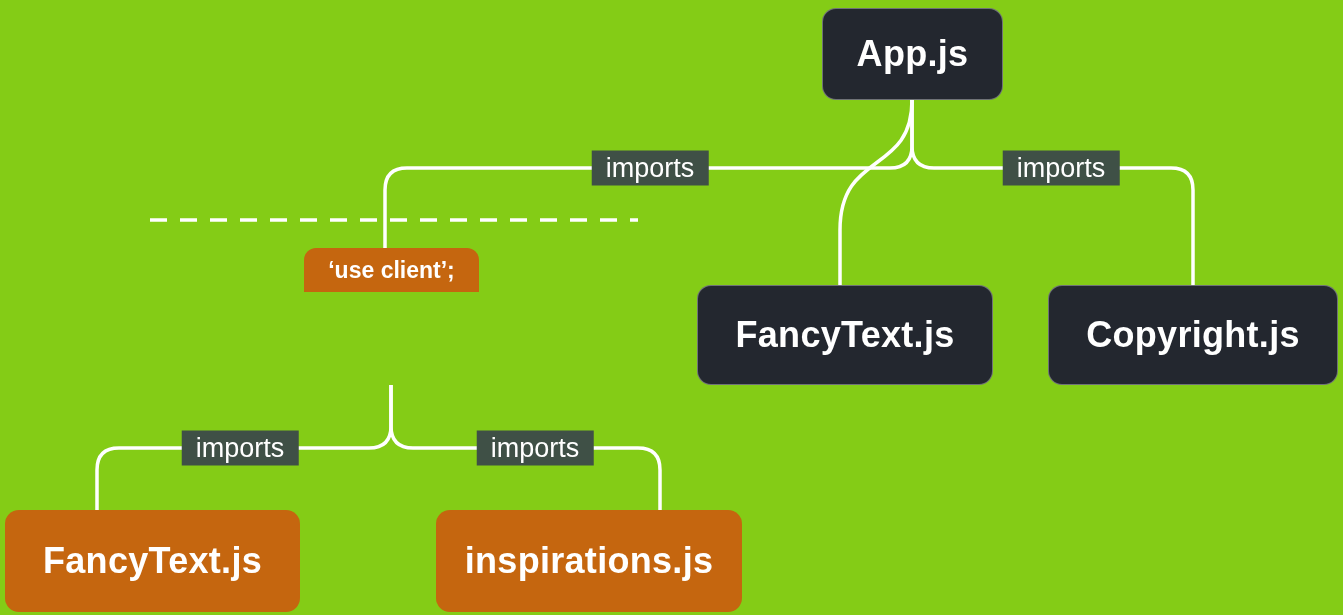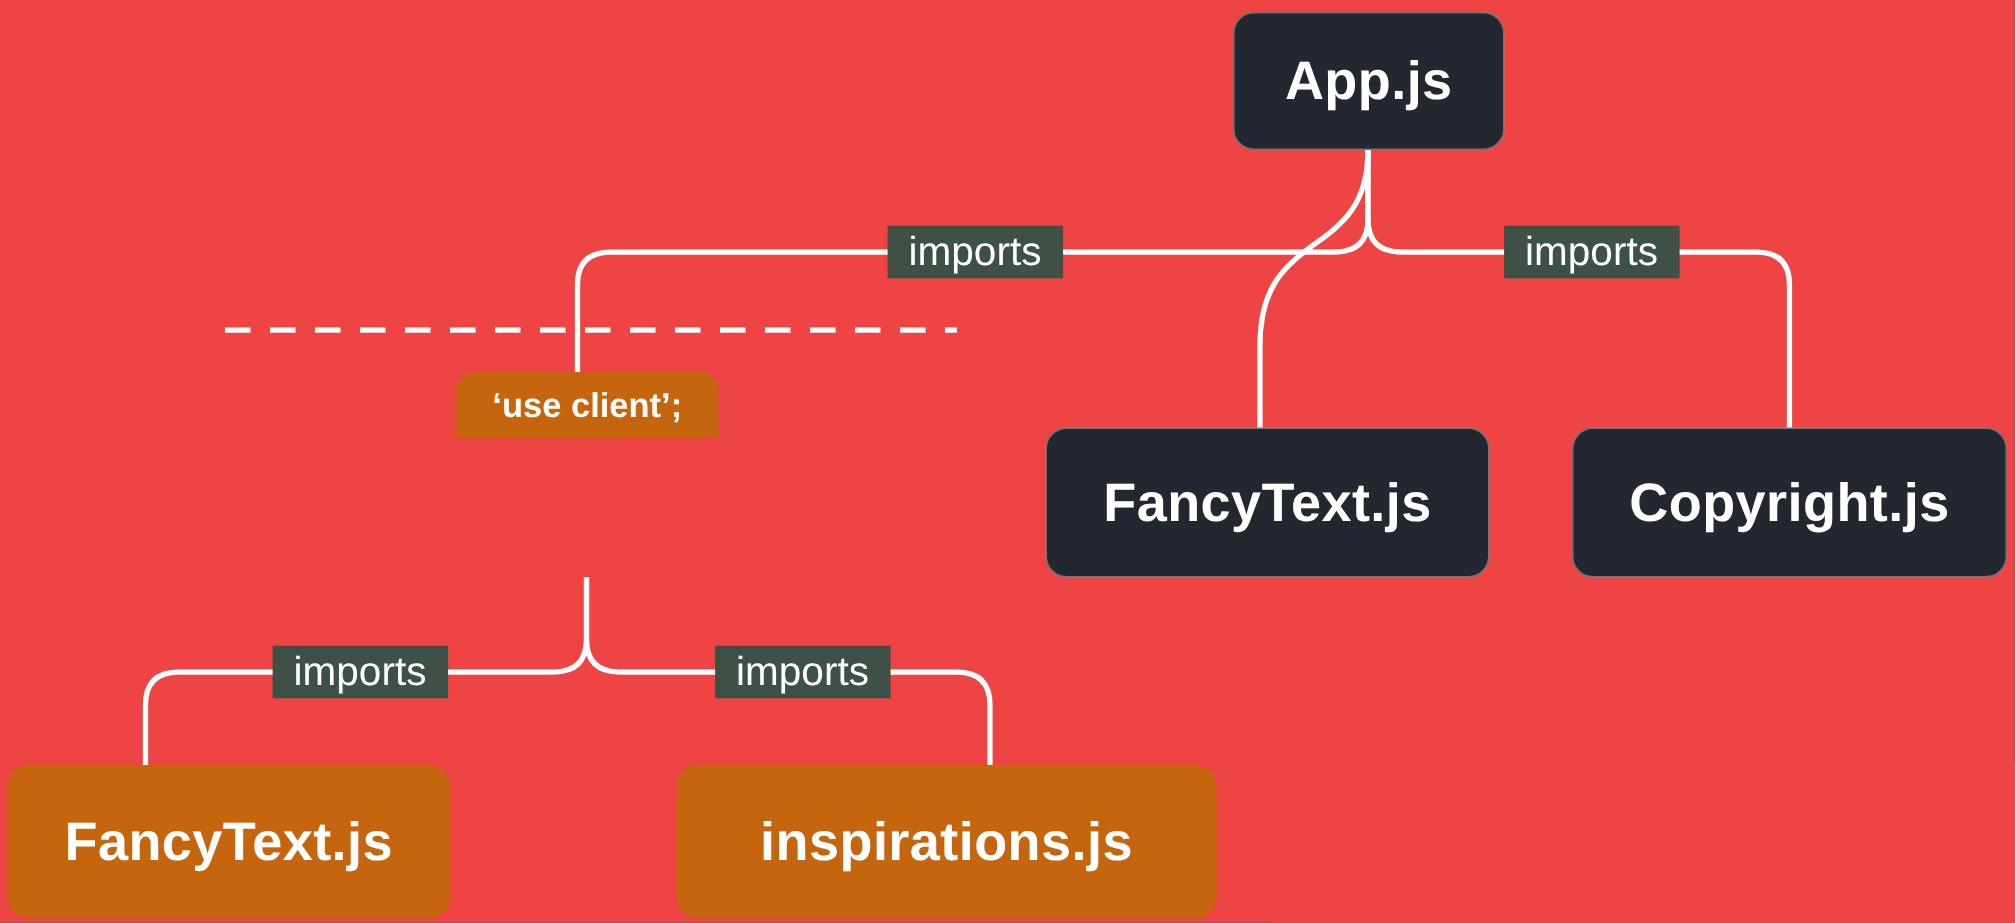--- a/index.html
+++ b/index.html
@@ -4,21 +4,21 @@
 <style>
   html,body{margin:0;padding:0;}
   body{
     font-family:"Liberation Sans","DejaVu Sans",sans-serif;
     background:#3f5046;
   }
   .canvas{
     position:relative;
     width:1343px;
     height:615px;
-    background:#ef4444;
+    background:#84cc16;
     overflow:hidden;
   }
   .edges-svg{
     position:absolute;
     inset:0;
     width:100%;
     height:100%;
   }
   .edge{
     fill:none;
@@ -48,21 +48,21 @@
     background:#23272f;
     border:1.5px solid rgba(255,255,255,0.35);
   }
   .node-client{
     background:#c5660f;
   }
   .node-app        {left:822px; top:8px;   width:181px; height:92px;}
   .node-fancy-right{left:697px; top:285px; width:296px; height:100px;}
   .node-copyright  {left:1048px;top:285px; width:290px; height:100px;}
   .node-fancy-left {left:5px;   top:510px; width:295px; height:102px;}
-  .node-inspirations{left:451px;top:510px; width:360px; height:102px;}
+  .node-inspirations{left:436px;top:510px; width:306px; height:102px;}
 
   .gen-wrap{
     position:absolute;
     left:148px;
     top:248px;
     width:487px;
   }
   .gen-tab{
     margin:0 auto;
     width:max-content;

